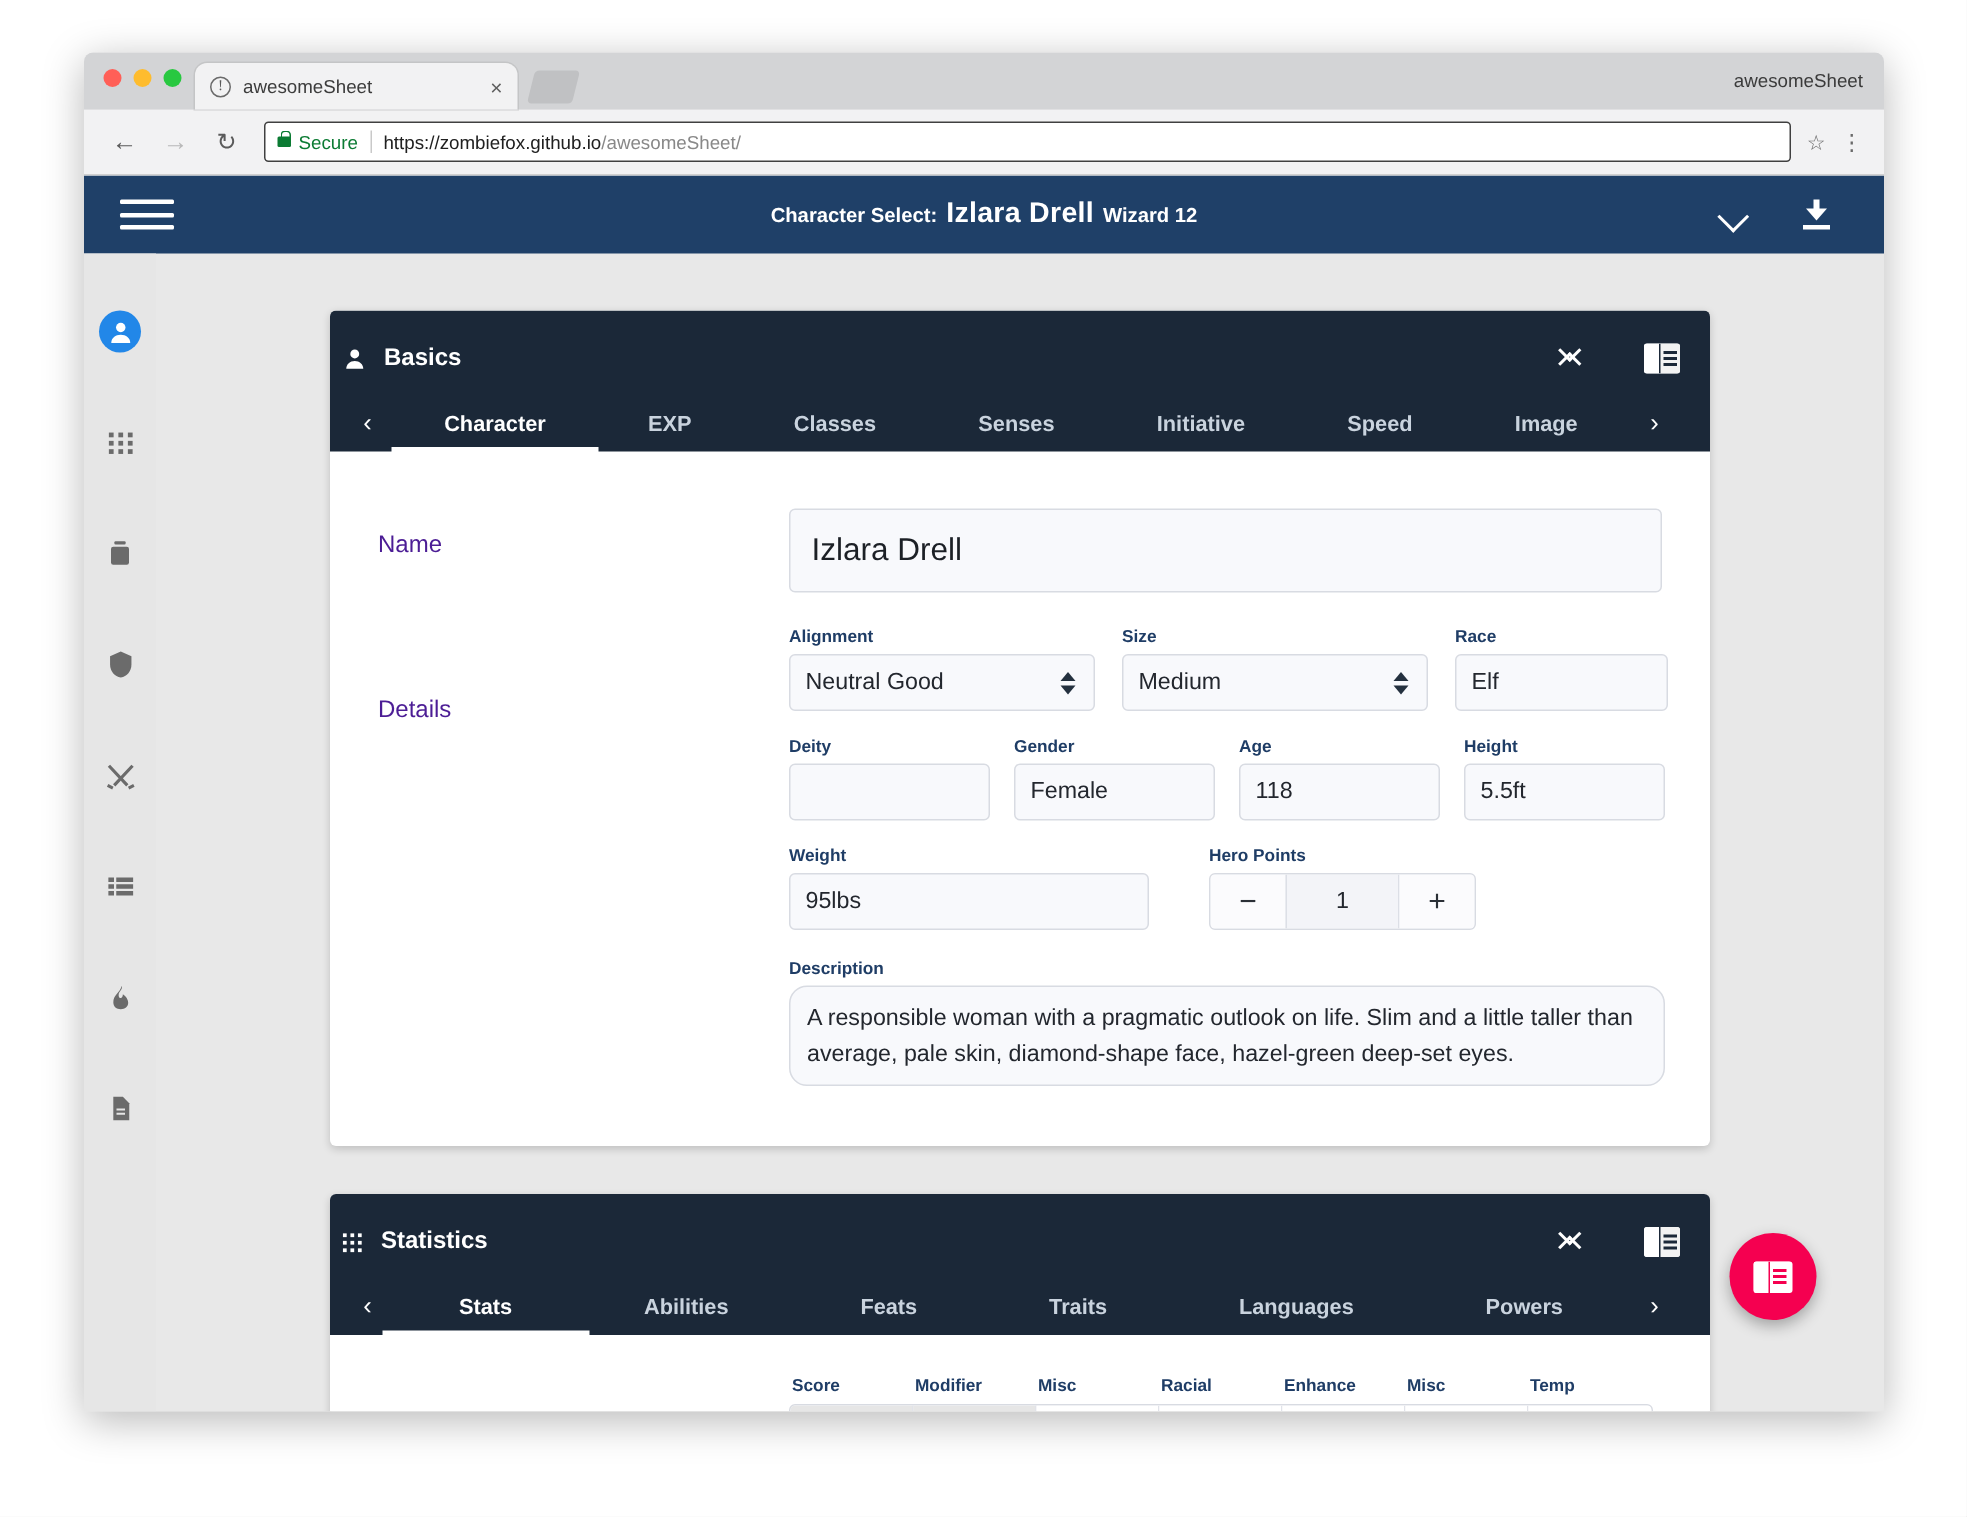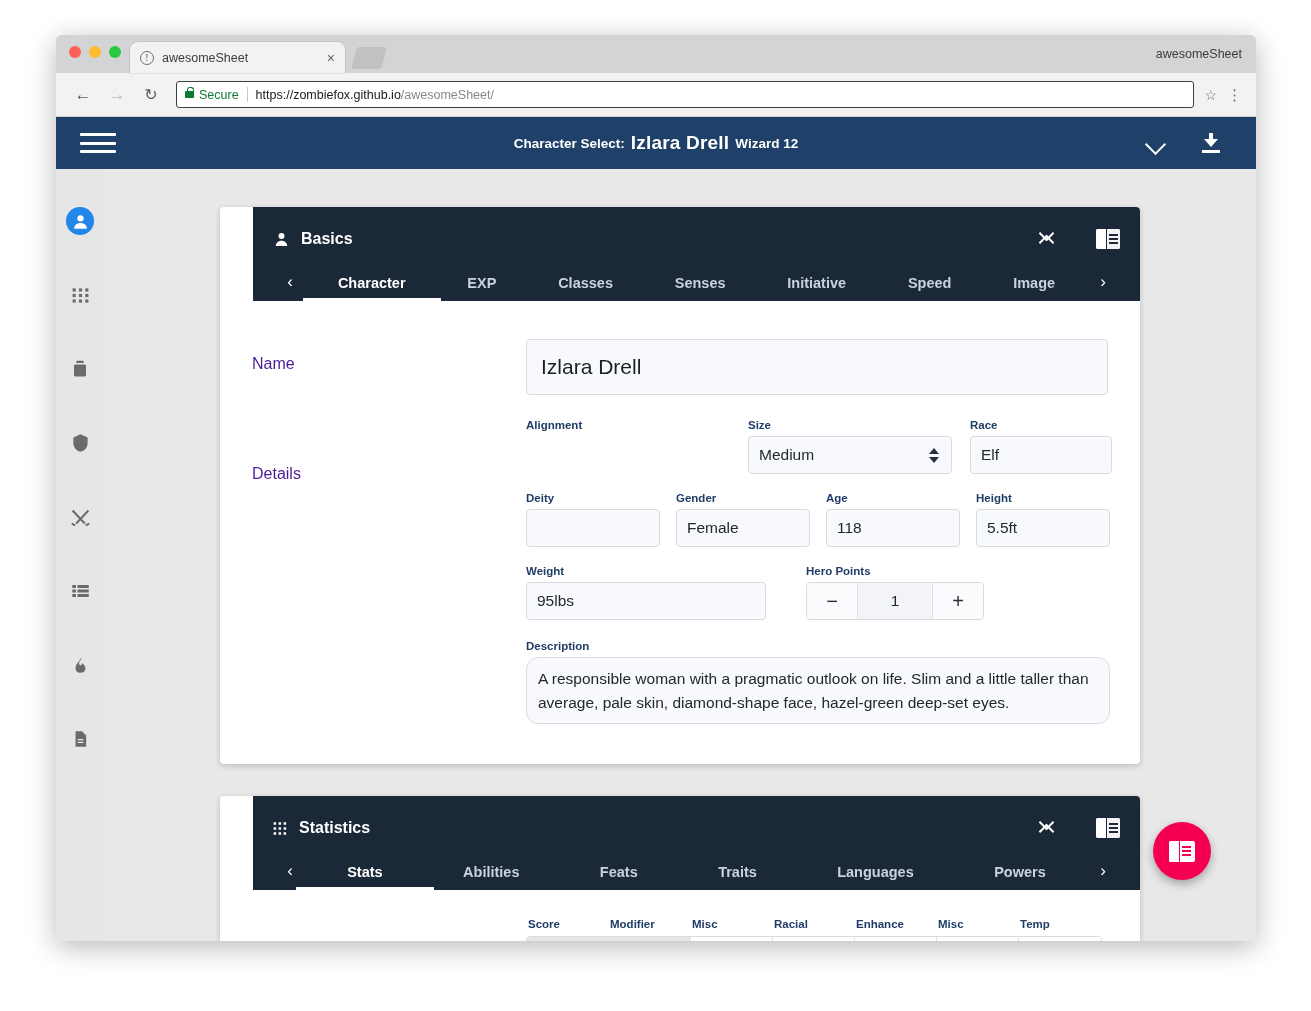--- a/index.html
+++ b/index.html
@@ -236,22 +236,21 @@
     margin: 0 auto;
     background: #ffffff;
     border-radius: 4px;
     box-shadow: 0 2px 6px rgba(0,0,0,0.18);
     overflow: hidden;
   }
   .card + .card { margin-top: 32px; }
 
   .card-head {
     background: #1b2838;
-    padding: 14px 20px 0 20px;
-    margin-left: 33px;
+    padding: 14px 20px 0 8px;
   }
   .card-head-top {
     display: flex; align-items: center;
     height: 36px;
   }
   .card-icon {
     color: #ffffff; margin-right: 11px;
     display: flex; align-items: center;
   }
   .card-title {
@@ -626,20 +625,27 @@
                 </div>
               </div>
 
               <div class="form-row">
                 <div class="row-label details-label">Details</div>
                 <div class="row-fields">
 
                   <div class="grid-3">
                     <div>
                       <div class="field-label">Alignment</div>
+                      <div class="inp sel">
+                        <span>Neutral Good</span>
+                        <span class="spinner">
+                            <i class="up"></i>
+                            <i class="down"></i>
+                          </span>
+                      </div>
                     </div>
                     <div>
                       <div class="field-label">Size</div>
                       <div class="inp sel">
                         <span>Medium</span>
                         <span class="spinner">
                             <i class="up"></i>
                             <i class="down"></i>
                           </span>
                       </div>

